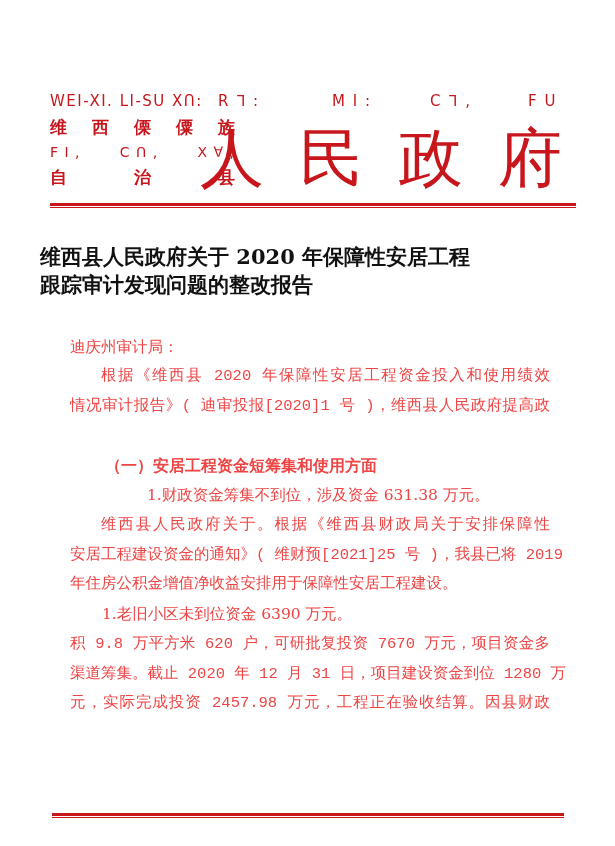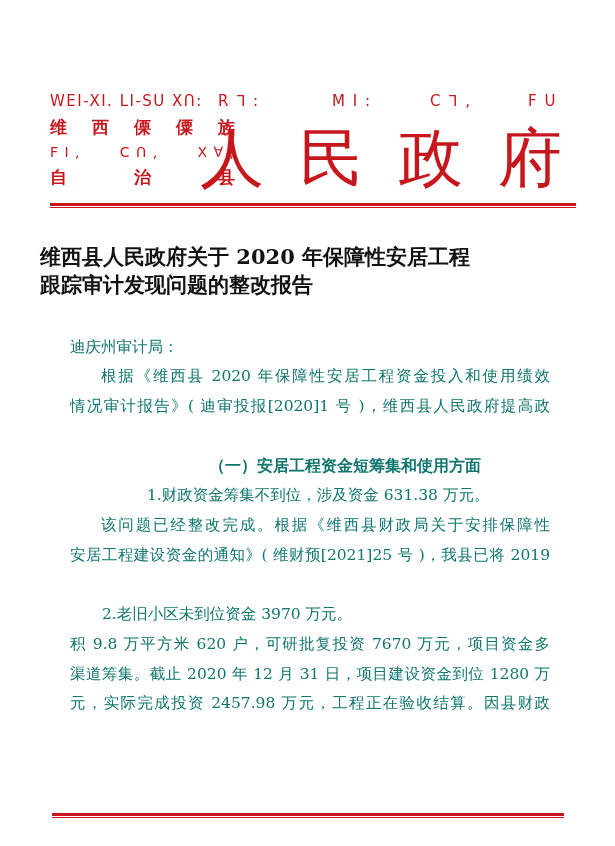--- a/index.html
+++ b/index.html
@@ -22,23 +22,23 @@
   .big-title span { display: block; line-height: 1; }
 
   .rule { position: absolute; left: 50px; width: 526px; }
   .rule .thick { height: 3px; background: #c8161d; }
   .rule .gap { height: 1px; background: #ffffff; }
   .rule .thin { height: 1px; background: #c8161d; }
 
   .doc-title { position: absolute; left: 40px; width: 540px; 
     font-family: "DejaVu Serif", "Liberation Serif", serif; font-weight: bold; font-size: 21px; color: #111; line-height: 28px; }
 
-  .para { position: absolute; left: 70px; width: 480px; font-size: 15.5px; line-height: 29.5px; color: #0f766e; }
-  .para.h { font-family: "DejaVu Sans", "Liberation Sans", sans-serif; font-weight: bold; font-size: 16px; text-align: center; }
-  .line { display: block; white-space: nowrap; text-align: justify; text-align-last: justify; }
+  .para { position: absolute; left: 70px; width: 480px; font-size: 15.5px; line-height: 29.5px; color: #ef4444; }
+  .para.h { font-family: "DejaVu Sans", "Liberation Sans", sans-serif; font-weight: bold; font-size: 16px; }
+  .line { display: block; white-space: nowrap; text-align: justify; text-align-last: justify; font-family: Liberation Mono, monospace; }
   .line.last { text-align-last: left; }
 </style>
 </head>
 <body>
 
 <div>
   <div class="pinyin-line">
     <span class="seg" style="left:0px">WEI-XI. LI-SU XՈ:</span>
     <span class="seg" style="left:168px">R ᒣ :</span>
     <span class="seg" style="left:282px">M I :</span>
@@ -90,25 +90,26 @@
 <div class="para" style="top:362px">
   <span class="line" style="padding-left:31px">根据《维西县 2020 年保障性安居工程资金投入和使用绩效</span>
   <span class="line">情况审计报告》( 迪审投报[2020]1 号 )，维西县人民政府提高政</span>
 </div>
 
 <div class="para h" style="top:451px; left:105px;">（一）安居工程资金短筹集和使用方面</div>
 
 <div class="para" style="top:481px; left:102px;margin-left:45px;">1.财政资金筹集不到位，涉及资金 631.38 万元。</div>
 
 <div class="para" style="top:511px">
-  <span class="line" style="padding-left:31px">该问题已经整改完成。根据《维西县财政局关于安排保障性</span>
+  <span class="line" style="padding-left:31px">维西县人民政府关于。根据《维西县财政局关于安排保障性</span>
   <span class="line">安居工程建设资金的通知》( 维财预[2021]25 号 )，我县已将 2019</span>
+  <span class="line last">年住房公积金增值净收益安排用于保障性安居工程建设。</span>
 </div>
 
-<div class="para" style="top:600px; left:102px;">2.老旧小区未到位资金 3970 万元。</div>
+<div class="para" style="top:600px; left:102px;">1.老旧小区未到位资金 6390 万元。</div>
 
 <div class="para" style="top:630px">
   <span class="line">积 9.8 万平方米 620 户，可研批复投资 7670 万元，项目资金多</span>
   <span class="line">渠道筹集。截止 2020 年 12 月 31 日，项目建设资金到位 1280 万</span>
   <span class="line">元，实际完成投资 2457.98 万元，工程正在验收结算。因县财政</span>
 </div>
 
 <div class="rule" style="top:813px; left:52px; width:512px;">
   <div class="thick"></div>
     <div class="gap"></div>

